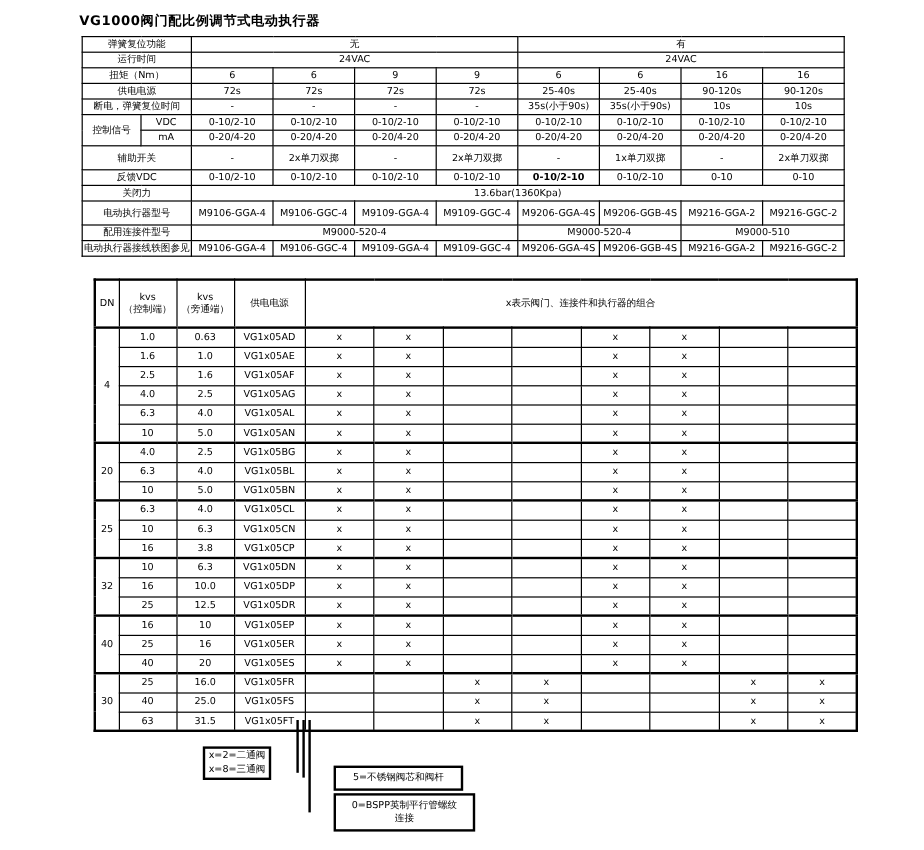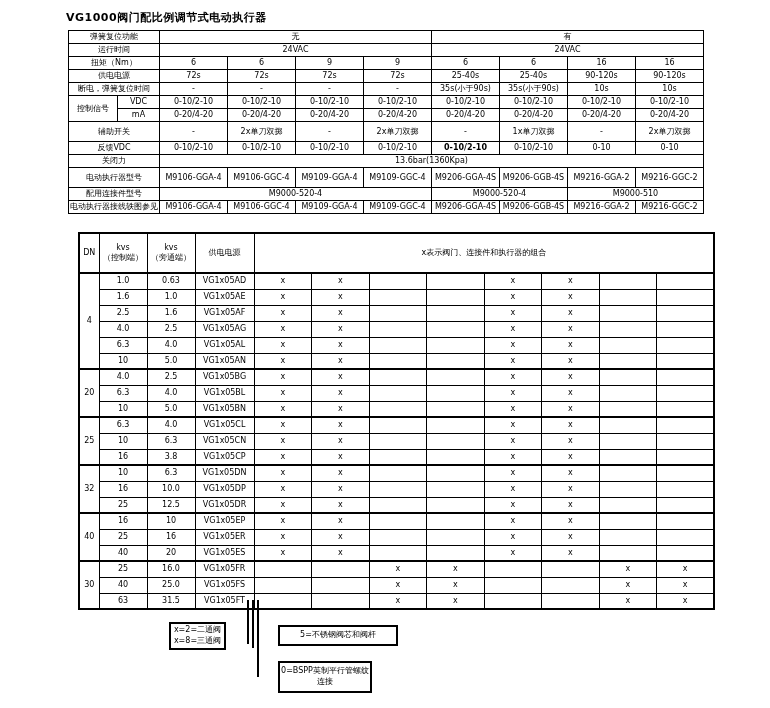--- a/index.html
+++ b/index.html
@@ -36,22 +36,22 @@
   .valve tbody tr.group-start td { border-top: 2px solid #000; }
   .pre { white-space: pre-line; margin-left: 20px; }
   
   .callout {
     position: absolute; border: 2px solid #000; background: #fff;
     font-size: 8px; line-height: 1.35; text-align: center;
     display: flex; flex-direction: column; justify-content: center;
   }
   .callout div { white-space: nowrap; }
   .box-valve-type { left: 169px; top: 622px; width: 57px; height: 28px; }
-  .box-stem      { left: 278px; top: 625px; width: 120px; height: 21px; }
-  .box-thread    { left: 278px; top: 661px; width: 94px; height: 32px; }
+  .box-stem      { left: 278px; top: 638px; width: 108px; height: 21px; }
+  .box-thread    { left: 278px; top: 661px; width: 118px; height: 32px; }
   
   .leader { position: absolute; width: 1.5px; background: #000; }
   .leader-1 { left: 247px; top: 600px; height: 44px; }
   .leader-2 { left: 252px; top: 600px; height: 48px; }
   .leader-3 { left: 257px; top: 600px; height: 77px; }
 </style>
 </head>
 <body>
 
 <div class="page">

